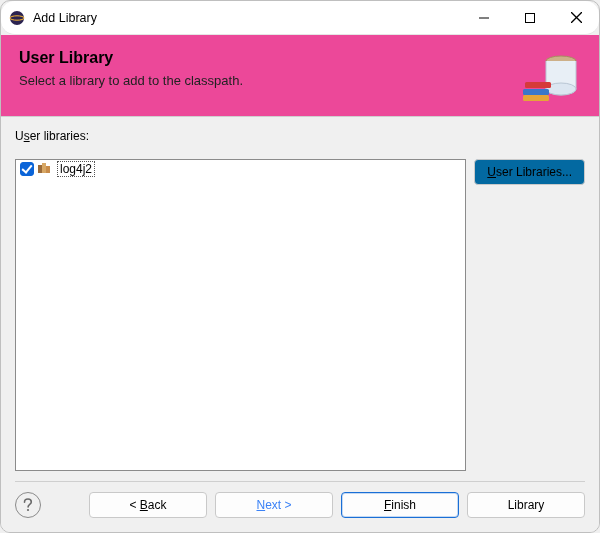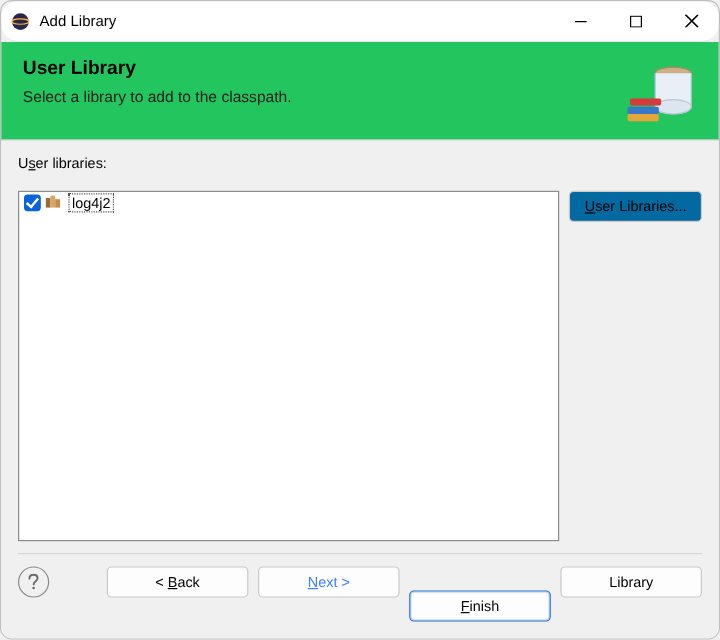--- a/index.html
+++ b/index.html
@@ -32,21 +32,21 @@
   .win-controls { display: flex; height: 100%; }
   .win-btn {
     width: 46px; height: 100%;
     display: flex; align-items: center; justify-content: center;
     color: #000;
   }
   .win-btn svg { display:block; }
 
   
   .header-area {
-    background: #22c55e;
+    background: #ec4899;
     padding: 14px 18px 12px 18px;
     display: flex;
     border-bottom: 1px solid #cfcfcf;
   }
   .header-text { flex: 1; }
   .header-title { font-size: 16px; font-weight: 600; margin-bottom: 6px; }
   .header-desc { font-size: 13px; color: #222; }
   .header-img { width: 60px; height: 55px; position: relative; }
 
   
@@ -114,21 +114,21 @@
   .sep {
     height: 1px;
     background: #cfcfcf;
     margin-top: 10px;
   }
 
   
   .footer {
     background: #f0f0f0;
     padding: 10px 14px 14px 14px;
-    display: flex; 
+    display: flex; align-items: center;
   }
   .help-btn {
     width: 26px; height: 26px;
     border-radius: 50%;
     border: 1.5px solid #8a8a8a;
     color: #6a6a6a;
     background: transparent;
     display: flex; align-items: center; justify-content: center;
     font-size: 15px;
     margin-right: auto;
@@ -139,21 +139,21 @@
     width: 118px;
     background: #fdfdfd;
     border: 1px solid #c9c9c9;
     border-radius: 4px;
     font-size: 12px;
     font-family: inherit;
     cursor: default;
   }
   .wiz-btn .mn { text-decoration: underline; }
   .wiz-btn.disabled { color: #3b82f6; }
-  .wiz-btn.default { border-color: #1a6fd6; box-shadow: 0 0 0 1px rgba(26,111,214,0.25) inset; margin-top: 20px; }
+  .wiz-btn.default { border-color: #1a6fd6; box-shadow: 0 0 0 1px rgba(26,111,214,0.25) inset; }
 </style>
 </head>
 <body>
 
 <div class="titlebar">
   <span class="app-icon">
     <svg width="16" height="16" viewBox="0 0 16 16">
       <circle cx="8" cy="8" r="7" fill="#2b2350"></circle>
       <ellipse cx="8" cy="8" rx="7" ry="2.2" fill="none" stroke="#f7b733" stroke-width="1"></ellipse>
     </svg>

